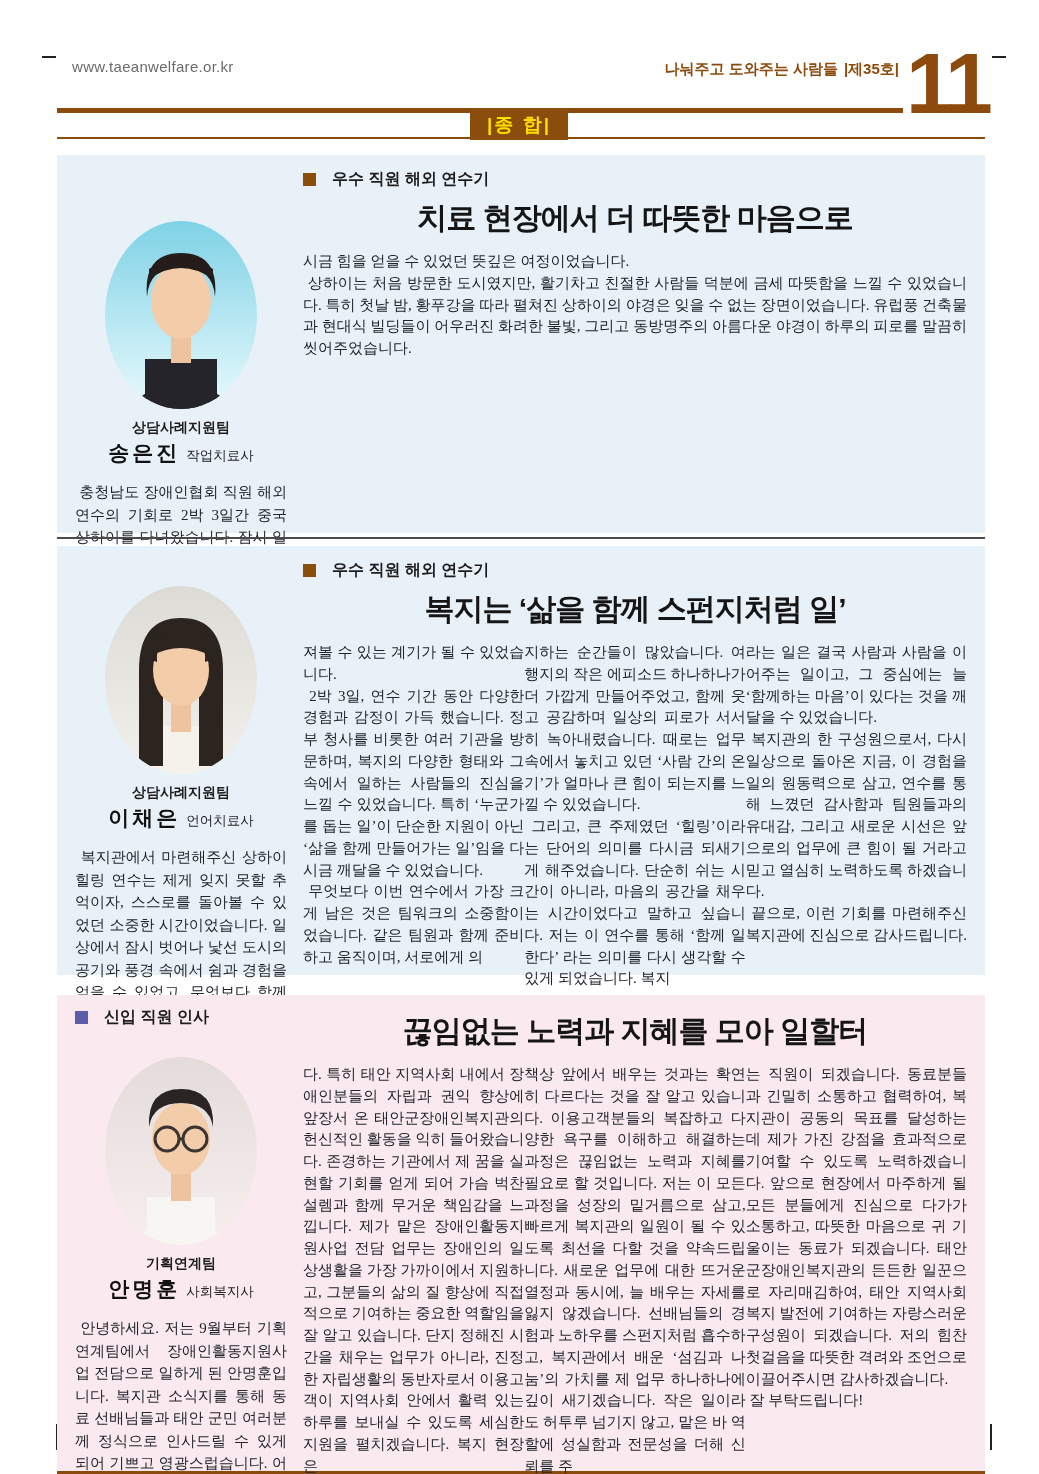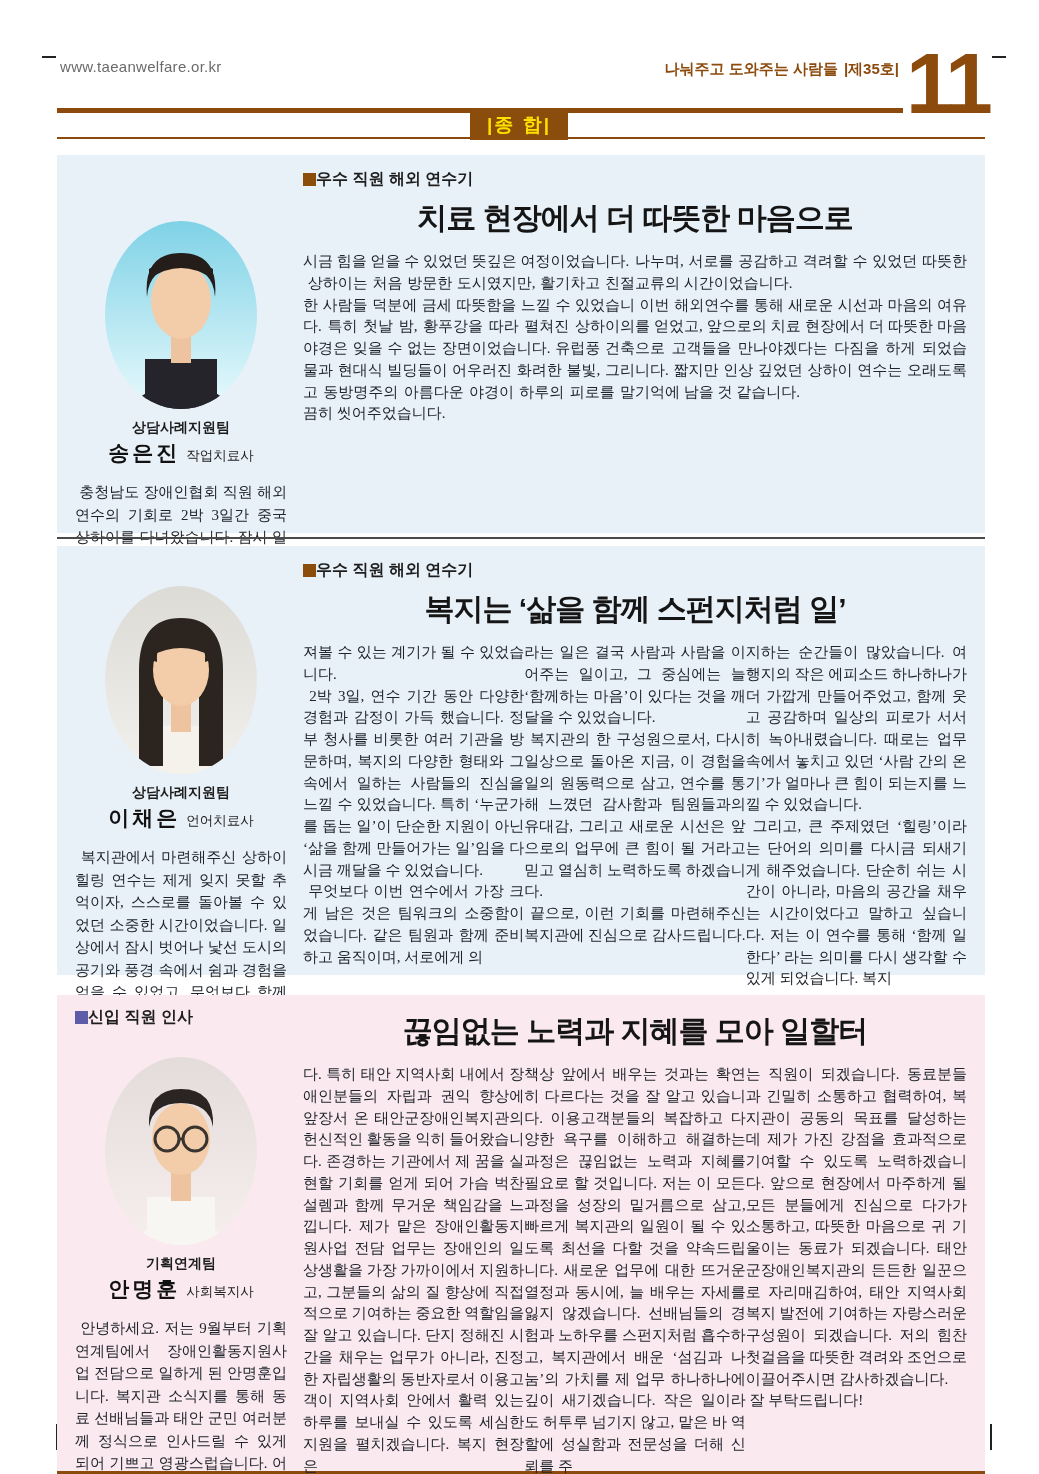--- a/index.html
+++ b/index.html
@@ -9,21 +9,21 @@
     font-family:"Liberation Sans", sans-serif; color:#20242c; overflow:hidden;
   }
   
   .crop { position:absolute; background:#222; }
   .crop.tl { left:42px; top:56px; width:14px; height:2px; }
   .crop.tr { left:992px; top:56px; width:14px; height:2px; }
   .crop.bl { left:56px; top:1424px; width:2px; height:26px; }
   .crop.br { left:990px; top:1424px; width:2px; height:26px; }
 
   
-  .hdr-url { position:absolute; left:60px; top:58px; font-size:15px; color:#6b6b6b; letter-spacing:.3px; }
+  .hdr-url { position:absolute; left:72px; top:58px; font-size:15px; color:#6b6b6b; letter-spacing:.3px; }
   .hdr-right { position:absolute; right:140px; top:60px; font-size:15px; font-weight:bold; color:#8c4a0c; }
   .hdr-right .issue { font-weight:bold; margin-left:6px; }
   .page-num { position:absolute; right:44px; top:40px; width:95px; text-align:center;
     font-size:86px; font-weight:bold; color:#8c4a0c; line-height:1; letter-spacing:-4px; }
   .rule-thick { position:absolute; left:57px; top:108px; width:846px; height:5px; background:#8c4a0c; }
   .rule-thin  { position:absolute; left:57px; top:137px; width:928px; height:2px; background:#8c4a0c; }
   .badge { position:absolute; left:470px; top:109px; width:98px; height:31px; background:#8a4d0b;
     color:#ffe100; font-size:19px; font-weight:bold; display:flex; align-items:center; justify-content:center;
     letter-spacing:2px; z-index:2; }
 
@@ -31,21 +31,21 @@
   .section { position:absolute; left:57px; width:928px; padding:14px 18px 12px 18px; }
   .sec1 { top:155px; height:378px; background:#e9f1f8; }
   .divider { position:absolute; left:57px; top:537px; width:928px; height:2px; background:#4a4a4a; }
   .sec2 { top:546px; height:429px; background:#e9f1f8; }
   .sec3 { top:995px; height:480px; background:#faeaef; border-bottom:4px solid #8c4a0c; }
 
   .sec-inner { display:flex; gap:16px; height:100%; }
   .left-col { width:212px; flex:0 0 212px; display:flex; flex-direction:column; align-items:center; }
   .right-area { flex:1; display:flex; flex-direction:column; }
 
-  .label-row { display:flex; align-items:center; gap:0; font-size:16px; font-weight:bold; color:#1d1d1d; }
+  .label-row { display:flex; align-items:center; gap:16px; font-size:16px; font-weight:bold; color:#1d1d1d; }
   .label-sq { width:13px; height:13px; background:#8a4d0b; display:inline-block; }
   .sec3 .label-sq { background:#5c5ca8; }
   .sec3 .label-row { position:absolute; left:18px; top:12px; }
 
   .art-title { text-align:center; font-size:30px; font-weight:bold; color:#151515;
     letter-spacing:-1px; margin:8px 0 12px 0; font-family:"Liberation Sans", sans-serif; }
   .sec3 .art-title { margin-top:2px; }
 
   .cols { display:flex; flex:1; }
   .col { flex:1; font-family:"Liberation Serif", serif; font-size:15px; line-height:1.45;
@@ -109,22 +109,20 @@
       </div>
       <div class="right-area">
         <div class="label-row">
           <span class="label-sq"></span>
           <span>우수 직원 해외 연수기</span>
         </div>
         <div class="art-title">치료 현장에서 더 따뜻한 마음으로</div>
         <div class="cols">
           <div class="col">시금 힘을 얻을 수 있었던 뜻깊은 여정이었습니다.
  상하이는 처음 방문한 도시였지만, 활기차고 친절한 사람들 덕분에 금세 따뜻함을 느낄 수 있었습니다. 특히 첫날 밤, 황푸강을 따라 펼쳐진 상하이의 야경은 잊을 수 없는 장면이었습니다. 유럽풍 건축물과 현대식 빌딩들이 어우러진 화려한 불빛, 그리고 동방명주의 아름다운 야경이 하루의 피로를 말끔히 씻어주었습니다.</div>
-          <div class="col">나누며, 서로를 공감하고 격려할 수 있었던 따뜻한 교류의 시간이었습니다.
- 이번 해외연수를 통해 새로운 시선과 마음의 여유를 얻었고, 앞으로의 치료 현장에서 더 따뜻한 마음으로 고객들을 만나야겠다는 다짐을 하게 되었습니다. 짧지만 인상 깊었던 상하이 연수는 오래도록 기억에 남을 것 같습니다.</div>
         </div>
       </div>
     </div>
   </div>
 
   <div class="divider"></div>
 
   <div class="section sec2">
     <div class="sec-inner">
       <div class="left-col">
@@ -156,25 +154,25 @@
       <div class="right-area">
         <div class="label-row">
           <span class="label-sq"></span>
           <span>우수 직원 해외 연수기</span>
         </div>
         <div class="art-title">복지는 ‘삶을 함께 스펀지처럼 일’</div>
         <div class="cols">
           <div class="col">져볼 수 있는 계기가 될 수 있었습니다.
  2박 3일, 연수 기간 동안 다양한 경험과 감정이 가득 했습니다. 정부 청사를 비롯한 여러 기관을 방문하며, 복지의 다양한 형태와 그 속에서 일하는 사람들의 진심을 느낄 수 있었습니다. 특히 ‘누군가를 돕는 일’이 단순한 지원이 아닌 ‘삶을 함께 만들어가는 일’임을 다시금 깨달을 수 있었습니다.
  무엇보다 이번 연수에서 가장 크게 남은 것은 팀워크의 소중함이었습니다. 같은 팀원과 함께 준비하고 움직이며, 서로에게 의</div>
+          <div class="col">지하는 순간들이 많았습니다. 여행지의 작은 에피소드 하나하나가 더 가깝게 만들어주었고, 함께 웃고 공감하며 일상의 피로가 서서히 녹아내렸습니다. 때로는 업무 속에서 놓치고 있던 ‘사람 간의 온기’가 얼마나 큰 힘이 되는지를 느낄 수 있었습니다.
+ 그리고, 큰 주제였던 ‘힐링’이라는 단어의 의미를 다시금 되새기게 해주었습니다. 단순히 쉬는 시간이 아니라, 마음의 공간을 채우는 시간이었다고 말하고 싶습니다. 저는 이 연수를 통해 ‘함께 일한다’ 라는 의미를 다시 생각할 수 있게 되었습니다. 복지</div>
           <div class="col">라는 일은 결국 사람과 사람을 이어주는 일이고, 그 중심에는 늘 ‘함께하는 마음’이 있다는 것을 깨달을 수 있었습니다.
  복지관의 한 구성원으로서, 다시 일상으로 돌아온 지금, 이 경험을 일의 원동력으로 삼고, 연수를 통해 느꼈던 감사함과 팀원들과의 유대감, 그리고 새로운 시선은 앞으로의 업무에 큰 힘이 될 거라고 믿고 열심히 노력하도록 하겠습니다.
  끝으로, 이런 기회를 마련해주신 복지관에 진심으로 감사드립니다.</div>
-          <div class="col">지하는 순간들이 많았습니다. 여행지의 작은 에피소드 하나하나가 더 가깝게 만들어주었고, 함께 웃고 공감하며 일상의 피로가 서서히 녹아내렸습니다. 때로는 업무 속에서 놓치고 있던 ‘사람 간의 온기’가 얼마나 큰 힘이 되는지를 느낄 수 있었습니다.
- 그리고, 큰 주제였던 ‘힐링’이라는 단어의 의미를 다시금 되새기게 해주었습니다. 단순히 쉬는 시간이 아니라, 마음의 공간을 채우는 시간이었다고 말하고 싶습니다. 저는 이 연수를 통해 ‘함께 일한다’ 라는 의미를 다시 생각할 수 있게 되었습니다. 복지</div>
         </div>
       </div>
     </div>
   </div>
 
   <div class="section sec3">
     <div class="label-row">
       <span class="label-sq"></span>
       <span>신입 직원 인사</span>
     </div>

